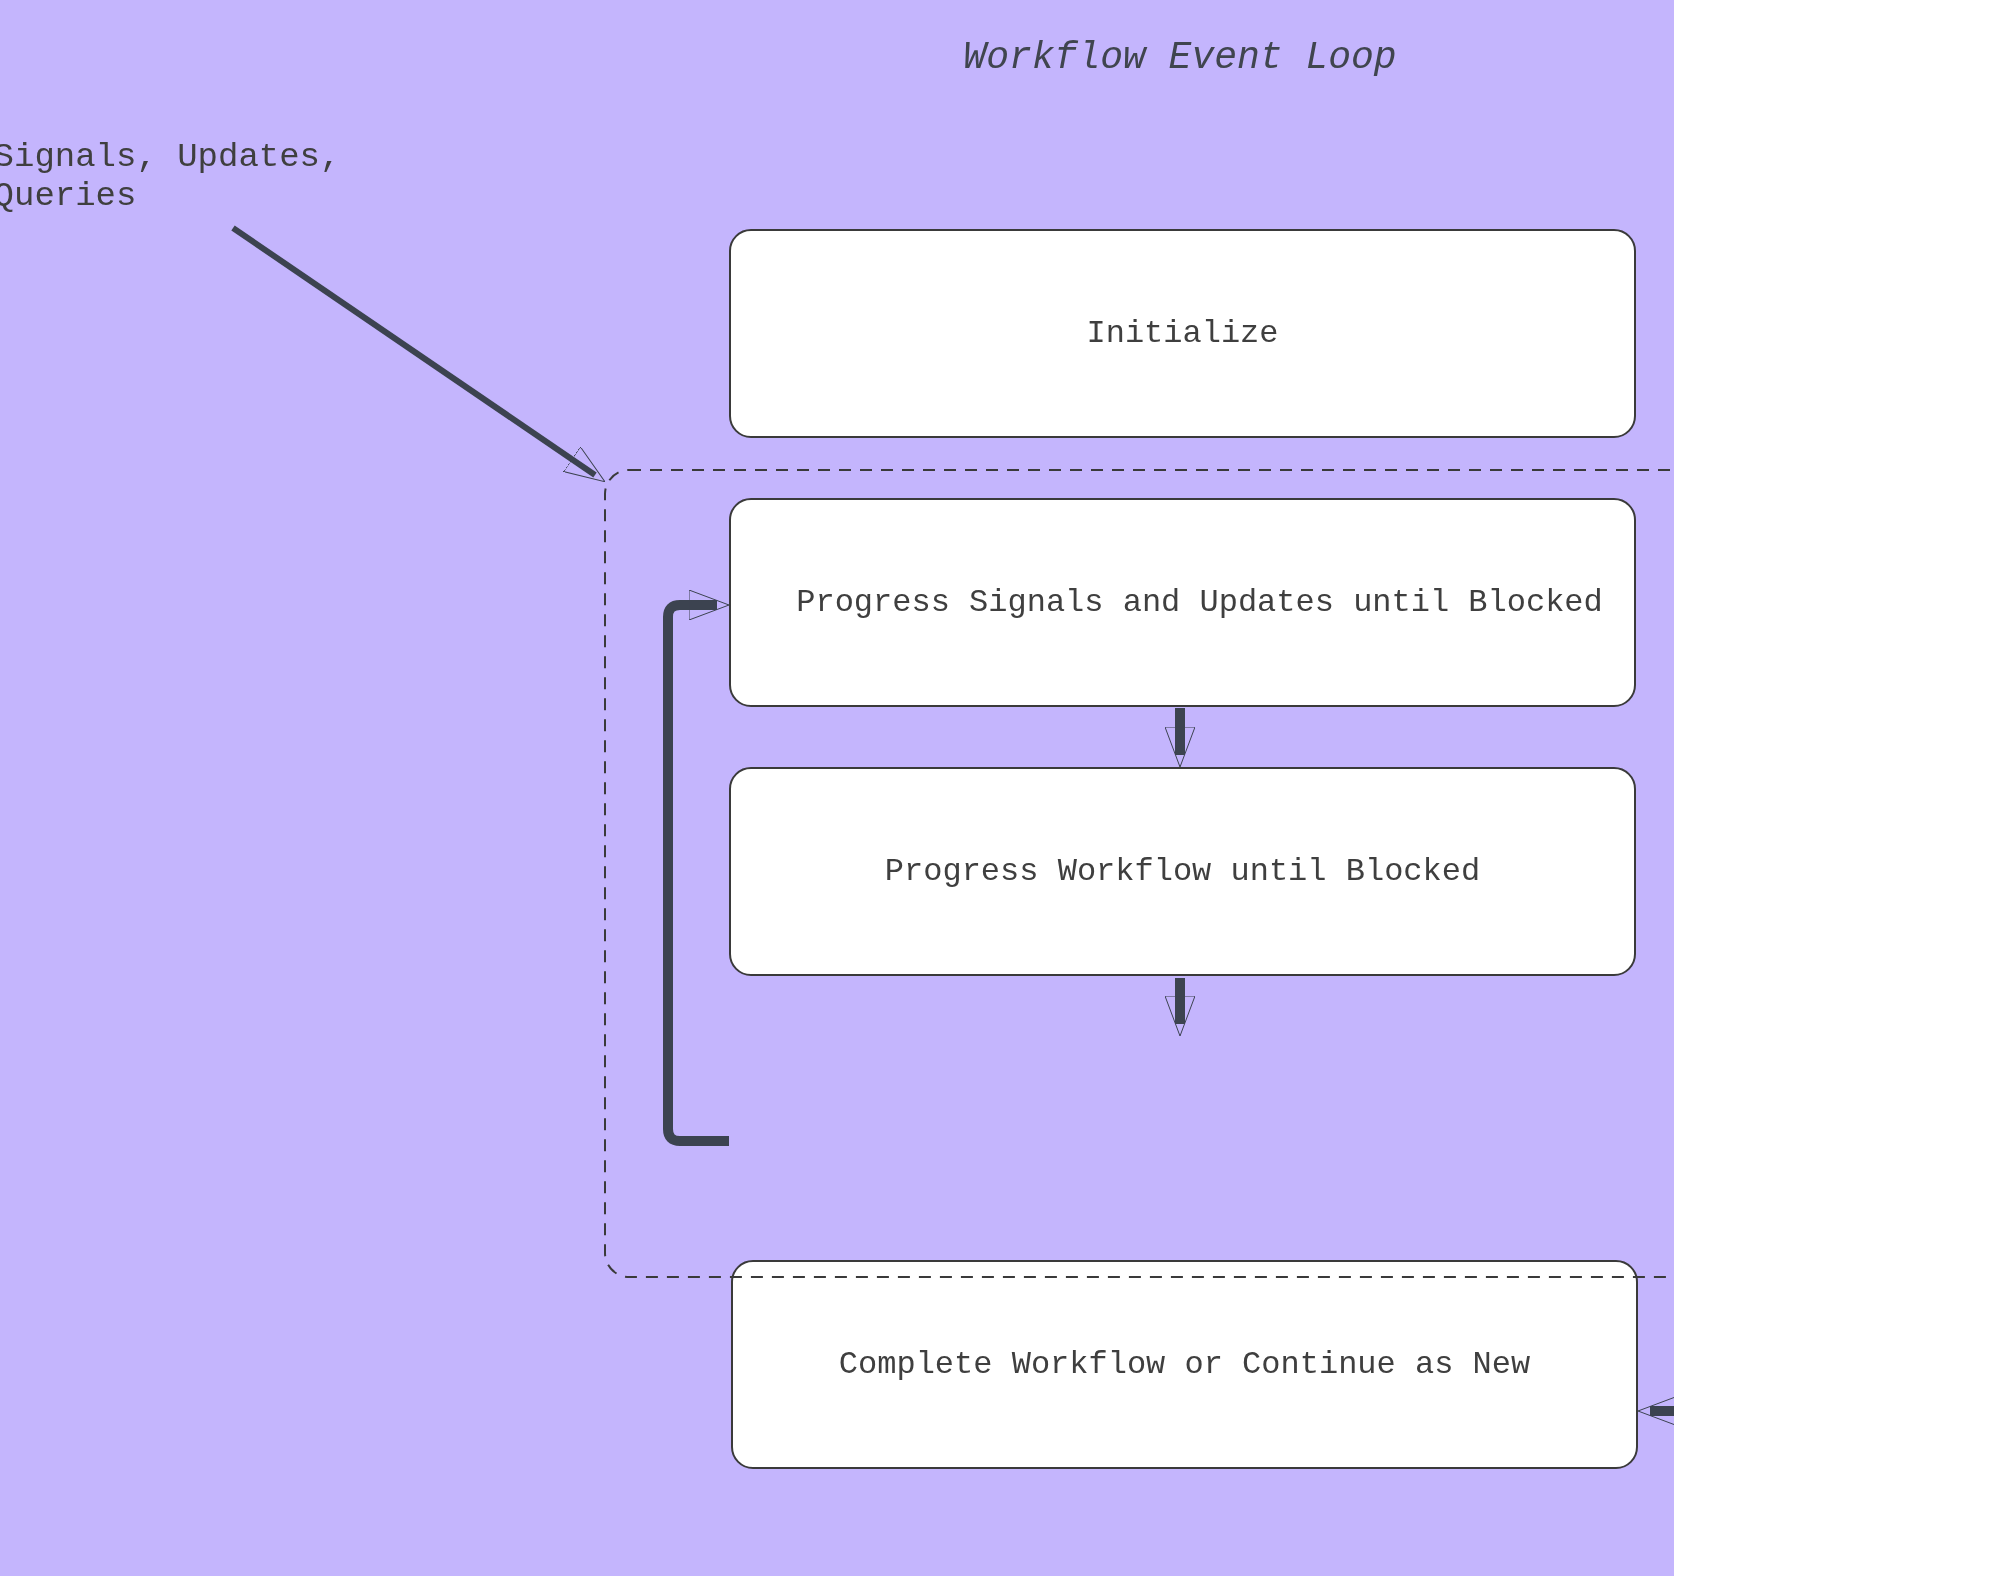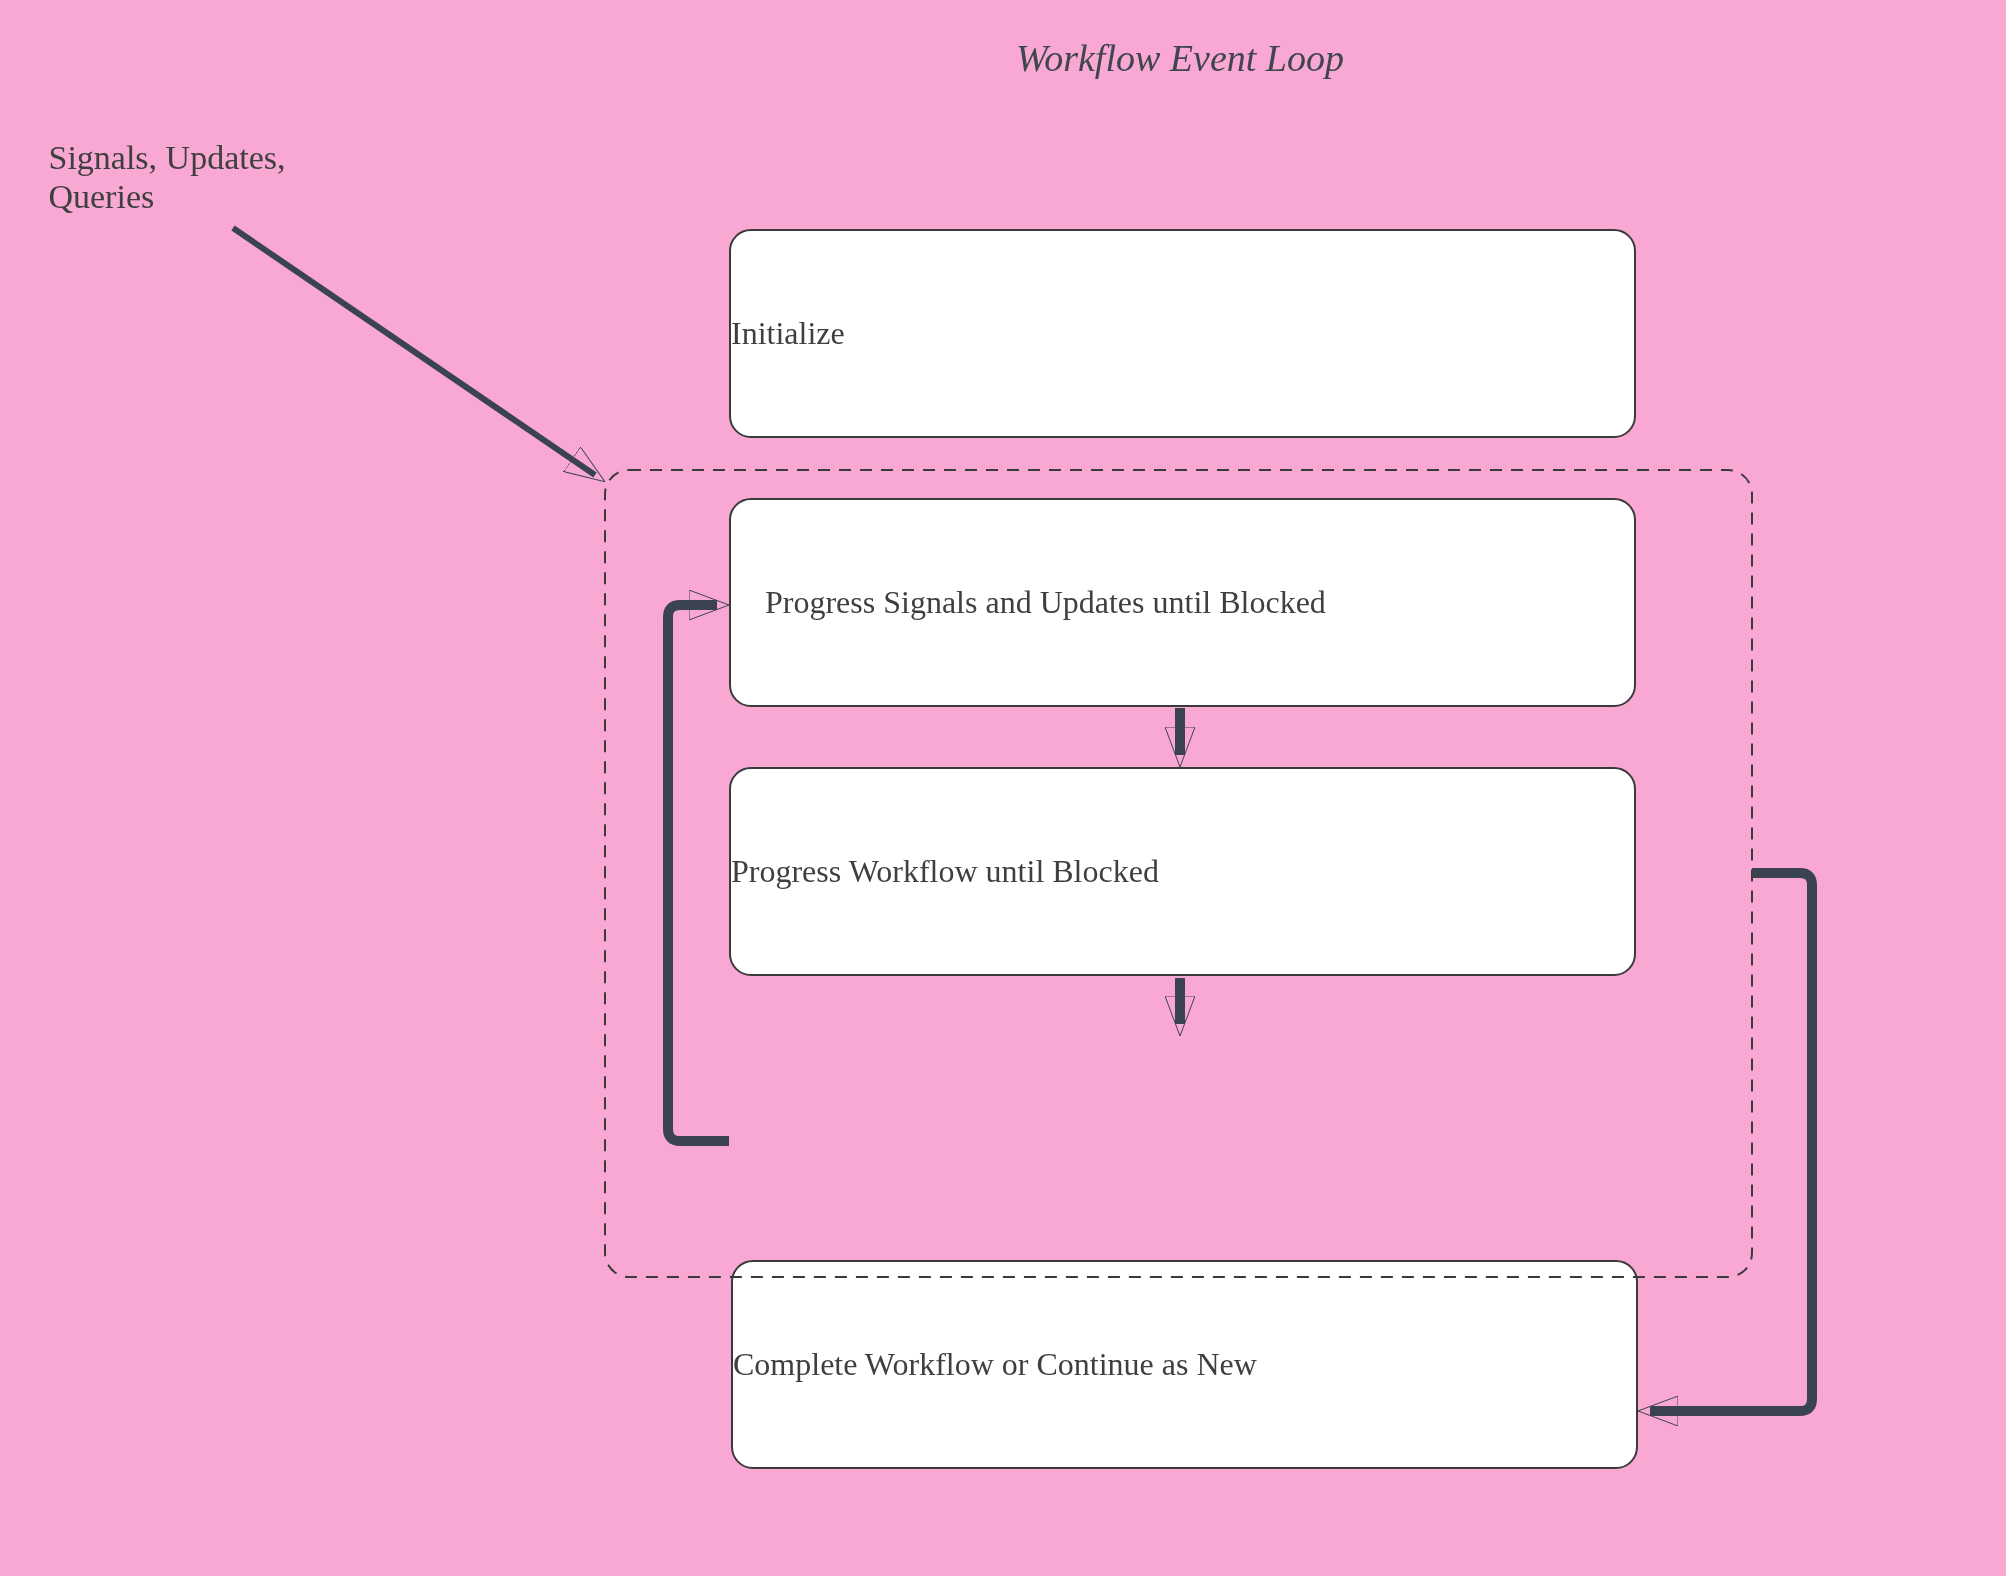--- a/index.html
+++ b/index.html
@@ -2,25 +2,25 @@
 <html><head>
 <meta charset="utf-8">
 <style>
   html, body {
     margin: 0;
     padding: 0;
     background: #ffffff;
   }
   .canvas {
     position: relative;
-    width: 2006px;
+    width: 1674px;
     height: 1576px;
-    background: #f9a8d4;
+    background: #c4b5fd;
     overflow: hidden;
-    font-family: Liberation Serif, serif;
+    font-family: Liberation Mono, monospace;
   }
   .diagram-title {
     position: absolute;
     top: 36px;
     left: 1180px;
     transform: translateX(-50%);
     font-size: 38px;
     font-style: italic;
     color: #40454F;
     white-space: nowrap;
@@ -38,20 +38,21 @@
   .node {
     position: absolute;
     width: 907px;
     height: 209px;
     box-sizing: border-box;
     background: #ffffff;
     border: 2px solid #3A3A3A;
     border-radius: 22px;
     display: flex;
     align-items: center;
+    justify-content: center;
     font-size: 32px;
     color: #3F3F3F;
     text-align: center;
   }
   #node-initialize        { left: 729px; top: 229px; }
   #node-progress-signals  { left: 729px; top: 498px; padding-left: 34px; }
   #node-progress-workflow { left: 729px; top: 767px; }
   #node-execute-queries   { left: 729px; top: 1036px; }
   #node-complete          { left: 731px; top: 1260px; }
   .connectors {

